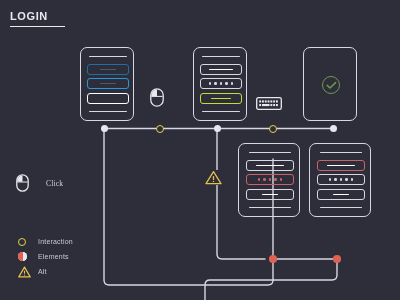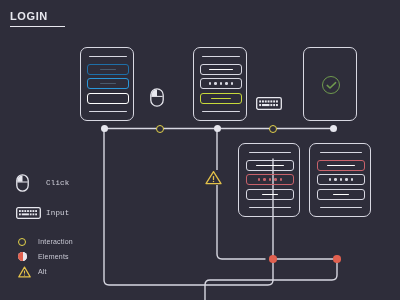--- a/index.html
+++ b/index.html
@@ -84,21 +84,21 @@
   
   .mouse-icon{position:absolute;}
   .kbd-icon{position:absolute;}
 
   
   #legend{position:absolute;left:16px;top:172px;}
   .lg-row{display:flex;align-items:center;height:22px;}
   .lg-row .ic{width:26px;display:flex;align-items:center;justify-content:flex-start;}
   .lg-row .lb{
     font-size:7.5px;color:#d4d4de;margin-left:4px;
-    font-family:Liberation Mono, monospace;letter-spacing:.2px;
+    font-family:Liberation Serif, serif;letter-spacing:.2px;
   }
   #legend2{position:absolute;left:18px;top:234px;}
   .lg2-row{display:flex;align-items:center;height:15px;}
   .lg2-row .ic{width:18px;display:flex;align-items:center;justify-content:flex-start;}
   .lg2-row .lb{
     font-size:7px;color:#c9c9d4;margin-left:2px;
     font-family:"Liberation Sans", sans-serif;letter-spacing:.2px;
   }
   .ring-y{width:8px;height:8px;border-radius:50%;border:1.6px solid #e3d24a;box-sizing:border-box;}
   .split-dot{
@@ -291,42 +291,20 @@
       <div class="ic">
         <svg width="13" height="18" viewBox="0 0 13 18">
           <rect x="0.8" y="0.8" width="11.4" height="16.4" rx="5.7" fill="none" stroke="#e8e8ef" stroke-width="1.3"></rect>
           <path d="M6.5 1.6 L6.5 7.8 L1.4 7.8 A5.1 5.1 0 0 1 6.5 1.6 Z" fill="#e8e8ef"></path>
           <line x1="1.3" y1="8.0" x2="11.7" y2="8.0" stroke="#e8e8ef" stroke-width="1"></line>
         </svg>
       </div>
       <div class="lb">Click</div>
     </div>
 
-    <div class="lg-row" style="margin-top:8px;">
-      <div class="ic">
-        <svg width="25" height="12" viewBox="0 0 25 12">
-          <rect x="0.7" y="0.7" width="23.6" height="10.6" rx="1.5" fill="none" stroke="#e8e8ef" stroke-width="1.3"></rect>
-          <g fill="#e8e8ef">
-            <rect x="3.0" y="3.1" width="1.8" height="1.9"></rect>
-            <rect x="5.7" y="3.1" width="1.8" height="1.9"></rect>
-            <rect x="8.4" y="3.1" width="1.8" height="1.9"></rect>
-            <rect x="11.1" y="3.1" width="1.8" height="1.9"></rect>
-            <rect x="13.8" y="3.1" width="1.8" height="1.9"></rect>
-            <rect x="16.5" y="3.1" width="1.8" height="1.9"></rect>
-            <rect x="19.2" y="3.1" width="1.8" height="1.9"></rect>
-            <rect x="3.0" y="6.4" width="1.8" height="1.9"></rect>
-            <rect x="5.7" y="6.4" width="7.2" height="1.9"></rect>
-            <rect x="13.8" y="6.4" width="1.8" height="1.9"></rect>
-            <rect x="16.5" y="6.4" width="1.8" height="1.9"></rect>
-            <rect x="19.2" y="6.4" width="1.8" height="1.9"></rect>
-          </g>
-        </svg>
-      </div>
-      <div class="lb">Input</div>
-    </div>
   </div>
 
   <div id="legend2">
 
     <div class="lg2-row">
       <div class="ic">
         <div class="ring-y"></div>
       </div>
       <div class="lb">Interaction</div>
     </div>

